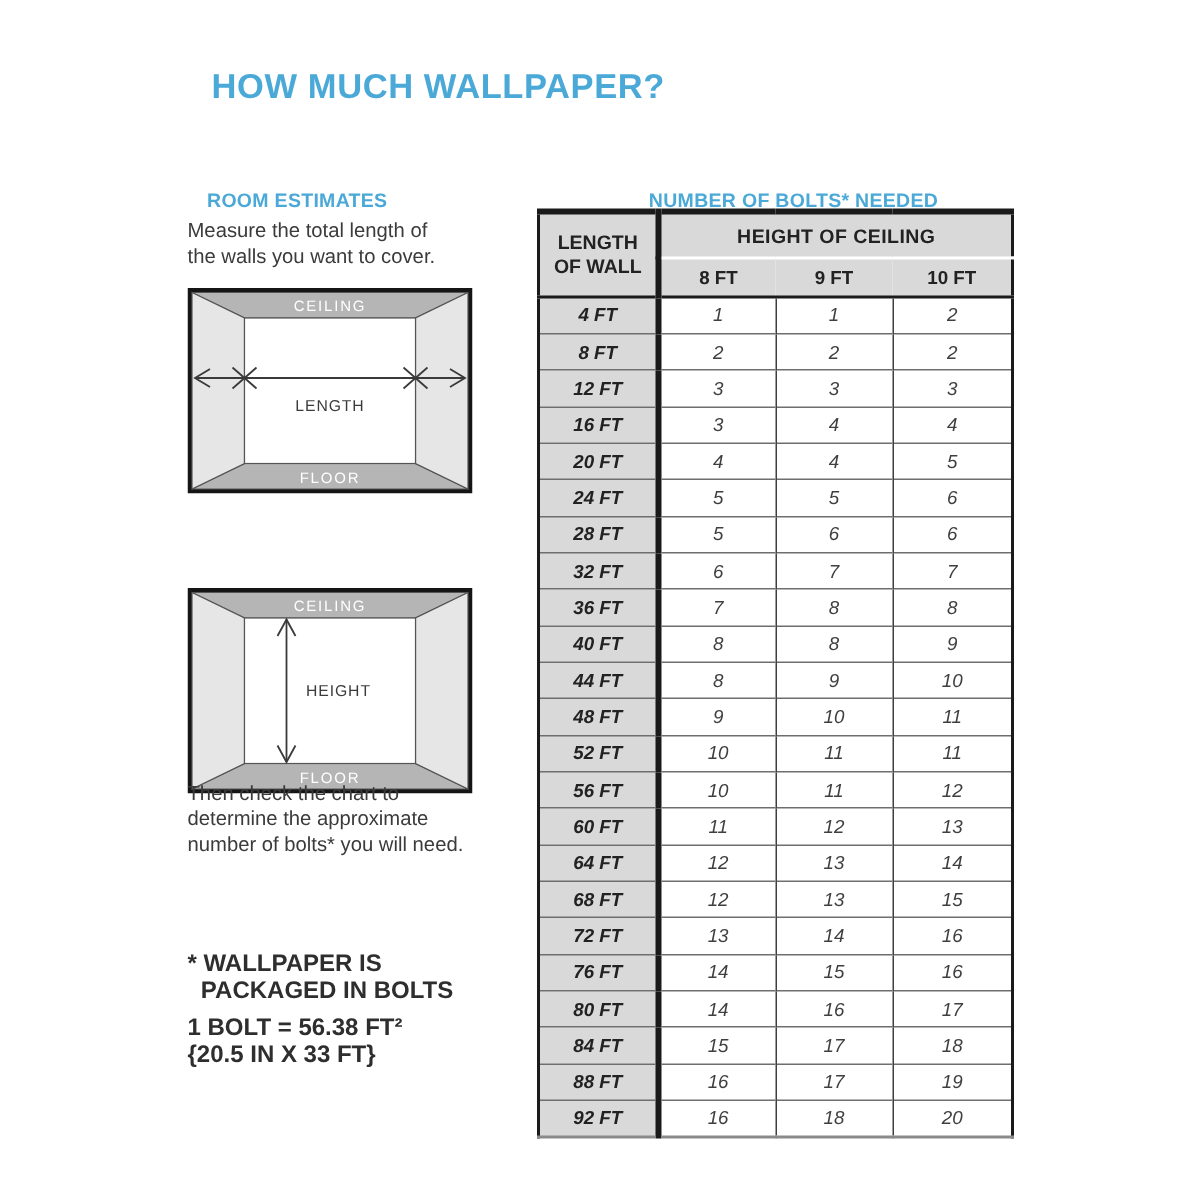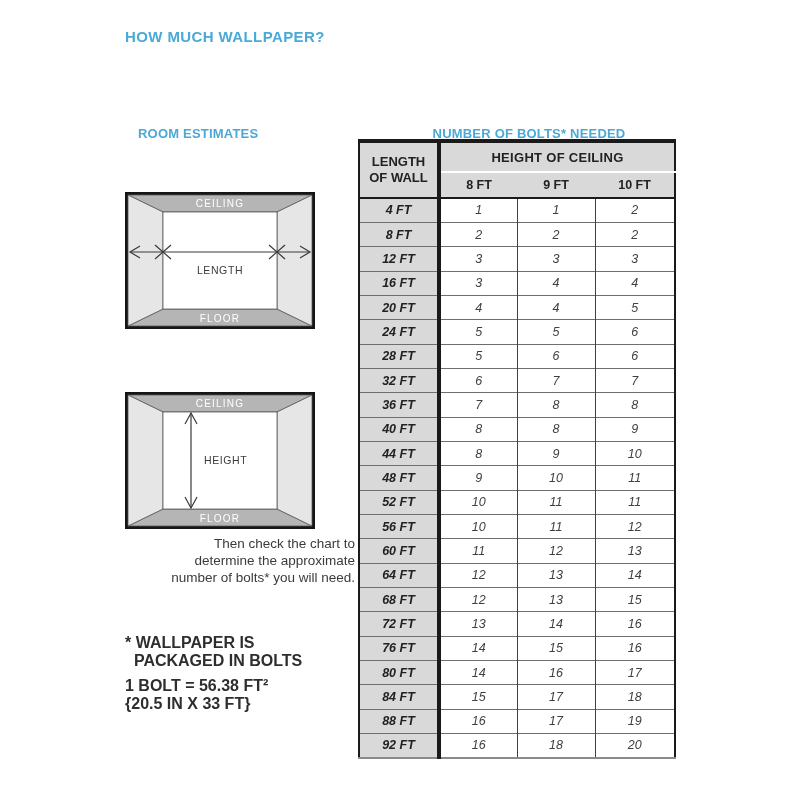--- a/index.html
+++ b/index.html
@@ -9,22 +9,22 @@
     height: 800px;
     background: #fff;
     font-family: "Liberation Sans", sans-serif;
     color: var(--text, #3b3b3b);
     overflow: hidden;
   }
   .title {
     position: absolute;
     left: 125px;
     top: 28px;
-    margin: 0;
-    font-size: 15px;
+    margin: 16px;
+    font-size: 23px;
     font-weight: bold;
     letter-spacing: 0.4px;
     color: var(--accent, #4ba9d7);
   }
   .section-heading {
     position: absolute;
     margin: 13px;
     font-size: 13px;
     font-weight: bold;
     letter-spacing: 0.2px;
@@ -38,21 +38,21 @@
     left: 125px;
     margin: 0;
     width: 230px;
     font-size: 13.5px;
     line-height: 17px;
     white-space: pre-line;
     color: var(--text, #3b3b3b);
   }
   #step1 { top: 145px; }
   #step2 { top: 347px; }
-  #step3 { top: 535px; text-align: right; }
+  #step3 { top: 520px; }
 
   .footnote {
     position: absolute;
     left: 125px;
     margin: 0;
     font-size: 16px;
     font-weight: bold;
     line-height: 18px;
     color: #2e2e2e;
   }
@@ -125,20 +125,22 @@
 </style>
 </head>
 <body>
 
 <div class="page" style="--accent: #4BA9D7; --text: #3B3B3B; --dark: #1A1A1A; --grid: #6E6E6E; --header-bg: #D9D9D9; --ceiling: #B5B5B5; --wall: #E6E6E6;">
 
   <h1 class="title">HOW MUCH WALLPAPER?</h1>
 
   <h2 class="section-heading" id="room-estimates-heading">ROOM ESTIMATES</h2>
 
+  <p class="step" id="step1">Measure the total length of
+the walls you want to cover.</p>
 
   <svg class="room-svg" id="room-diagram-length" width="190" height="137" viewBox="0 0 190 137">
     <rect x="1.5" y="1.5" width="187" height="134" fill="#ffffff" stroke="#151515" stroke-width="3"></rect>
     <polygon points="3,3 187,3 152,20 38,20" fill="#b5b5b5" stroke="#555" stroke-width="0.8"></polygon>
     <polygon points="3,134 187,134 152,117 38,117" fill="#b5b5b5" stroke="#555" stroke-width="0.8"></polygon>
     <polygon points="3,3 38,20 38,117 3,134" fill="#e6e6e6" stroke="#555" stroke-width="0.8"></polygon>
     <polygon points="187,3 152,20 152,117 187,134" fill="#e6e6e6" stroke="#555" stroke-width="0.8"></polygon>
     <rect x="38" y="20" width="114" height="97" fill="#ffffff" stroke="#555" stroke-width="0.8"></rect>
     <text x="95" y="15" text-anchor="middle" class="band-label">CEILING</text>
     <text x="95" y="130" text-anchor="middle" class="band-label">FLOOR</text>

